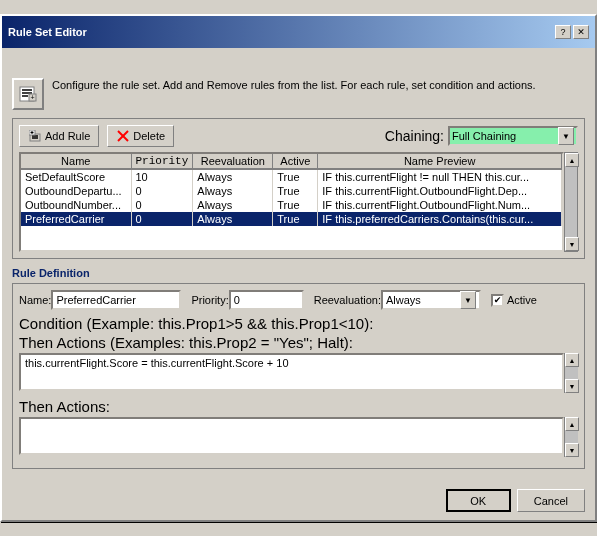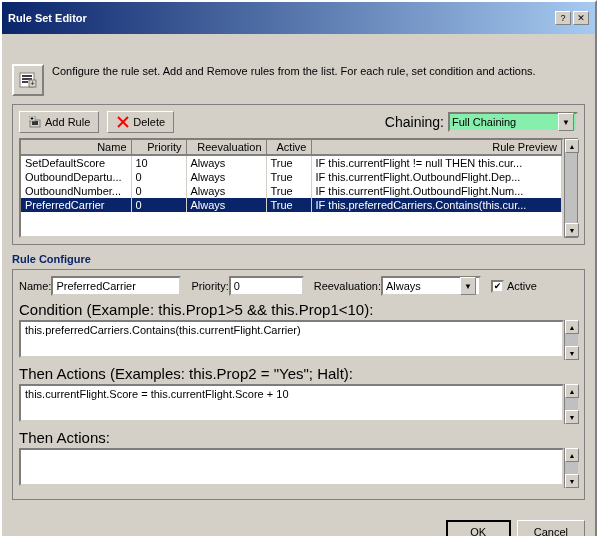--- a/index.html
+++ b/index.html
@@ -157,21 +157,21 @@
     }
     .table {
       width: 100%;
       border-collapse: collapse;
       font-size: 11px;
     }
     .table thead tr {
       background: #d4d0c8;
     }
     .table th {
-      text-align: right;
+      text-align: center;
       padding: 1px 4px;
       border-right: 1px solid #808080;
       border-bottom: 2px solid #808080;
       font-weight: normal;
       white-space: nowrap;
       cursor: pointer;
     }
     .table td {
       padding: 1px 4px;
       border-right: 1px solid #d4d0c8;
@@ -394,24 +394,24 @@
             </div>
           </div>
         </div>
 
         <div class="table-wrapper" style="position:relative;">
           <div class="table-scroll" style="margin-right:14px;">
             <table class="table">
               <thead>
                 <tr>
                   <th style="width:110px;">Name</th>
-                  <th style="width:55px;">Priority</th>
+                  <th style="width:55px;font-family:Liberation Mono, monospace;">Priority</th>
                   <th style="width:80px;">Reevaluation</th>
                   <th style="width:45px;">Active</th>
-                  <th>Rule Preview</th>
+                  <th>Name Preview</th>
                 </tr>
               </thead>
               <tbody id="rules-tbody">
               <tr>
                     <td>SetDefaultScore</td>
                     <td>10</td>
                     <td>Always</td>
                     <td>True</td>
                     <td>IF this.currentFlight != null THEN this.cur...</td>
                   </tr>
@@ -442,21 +442,21 @@
           <div class="v-scrollbar" style="position:absolute;right:0;top:0;bottom:0;width:14px;background:#d4d0c8;display:flex;flex-direction:column;">
             <div class="scroll-btn">▲</div>
             <div class="scroll-track"></div>
             <div class="scroll-btn">▼</div>
           </div>
         </div>
       </div>
     </div>
 
     <div class="rule-def-section">
-      <div class="section-label">Rule Configure</div>
+      <div class="section-label">Rule Definition</div>
       <div class="section-box">
 
         <div class="form-row">
           <div class="form-field">
             <span class="form-label">Name:</span>
             <input type="text" class="text-input text-input-name" value="PreferredCarrier" style="">
           </div>
           <div class="form-field">
             <span class="form-label">Priority:</span>
             <input type="text" class="text-input text-input-priority" value="0" style="">
@@ -468,28 +468,20 @@
               <div class="dropdown-arrow">▼</div>
             </div>
           </div>
           <div class="checkbox-field">
             <div class="checkbox">✔</div>
             <span>Active</span>
           </div>
         </div>
 
         <div class="sub-label">Condition (Example: this.Prop1&gt;5 &amp;&amp; this.Prop1&lt;10):</div>
-        <div class="textarea-wrap">
-          <textarea class="textarea-inner" style="">this.preferredCarriers.Contains(this.currentFlight.Carrier)</textarea>
-          <div class="textarea-scrollbar">
-            <div class="scroll-btn">▲</div>
-            <div class="scroll-track"></div>
-            <div class="scroll-btn">▼</div>
-          </div>
-        </div>
 
         <div class="sub-label">Then Actions (Examples: this.Prop2 = "Yes"; Halt):</div>
         <div class="textarea-wrap">
           <textarea class="textarea-inner" style="">this.currentFlight.Score = this.currentFlight.Score + 10</textarea>
           <div class="textarea-scrollbar">
             <div class="scroll-btn">▲</div>
             <div class="scroll-track"></div>
             <div class="scroll-btn">▼</div>
           </div>
         </div>

